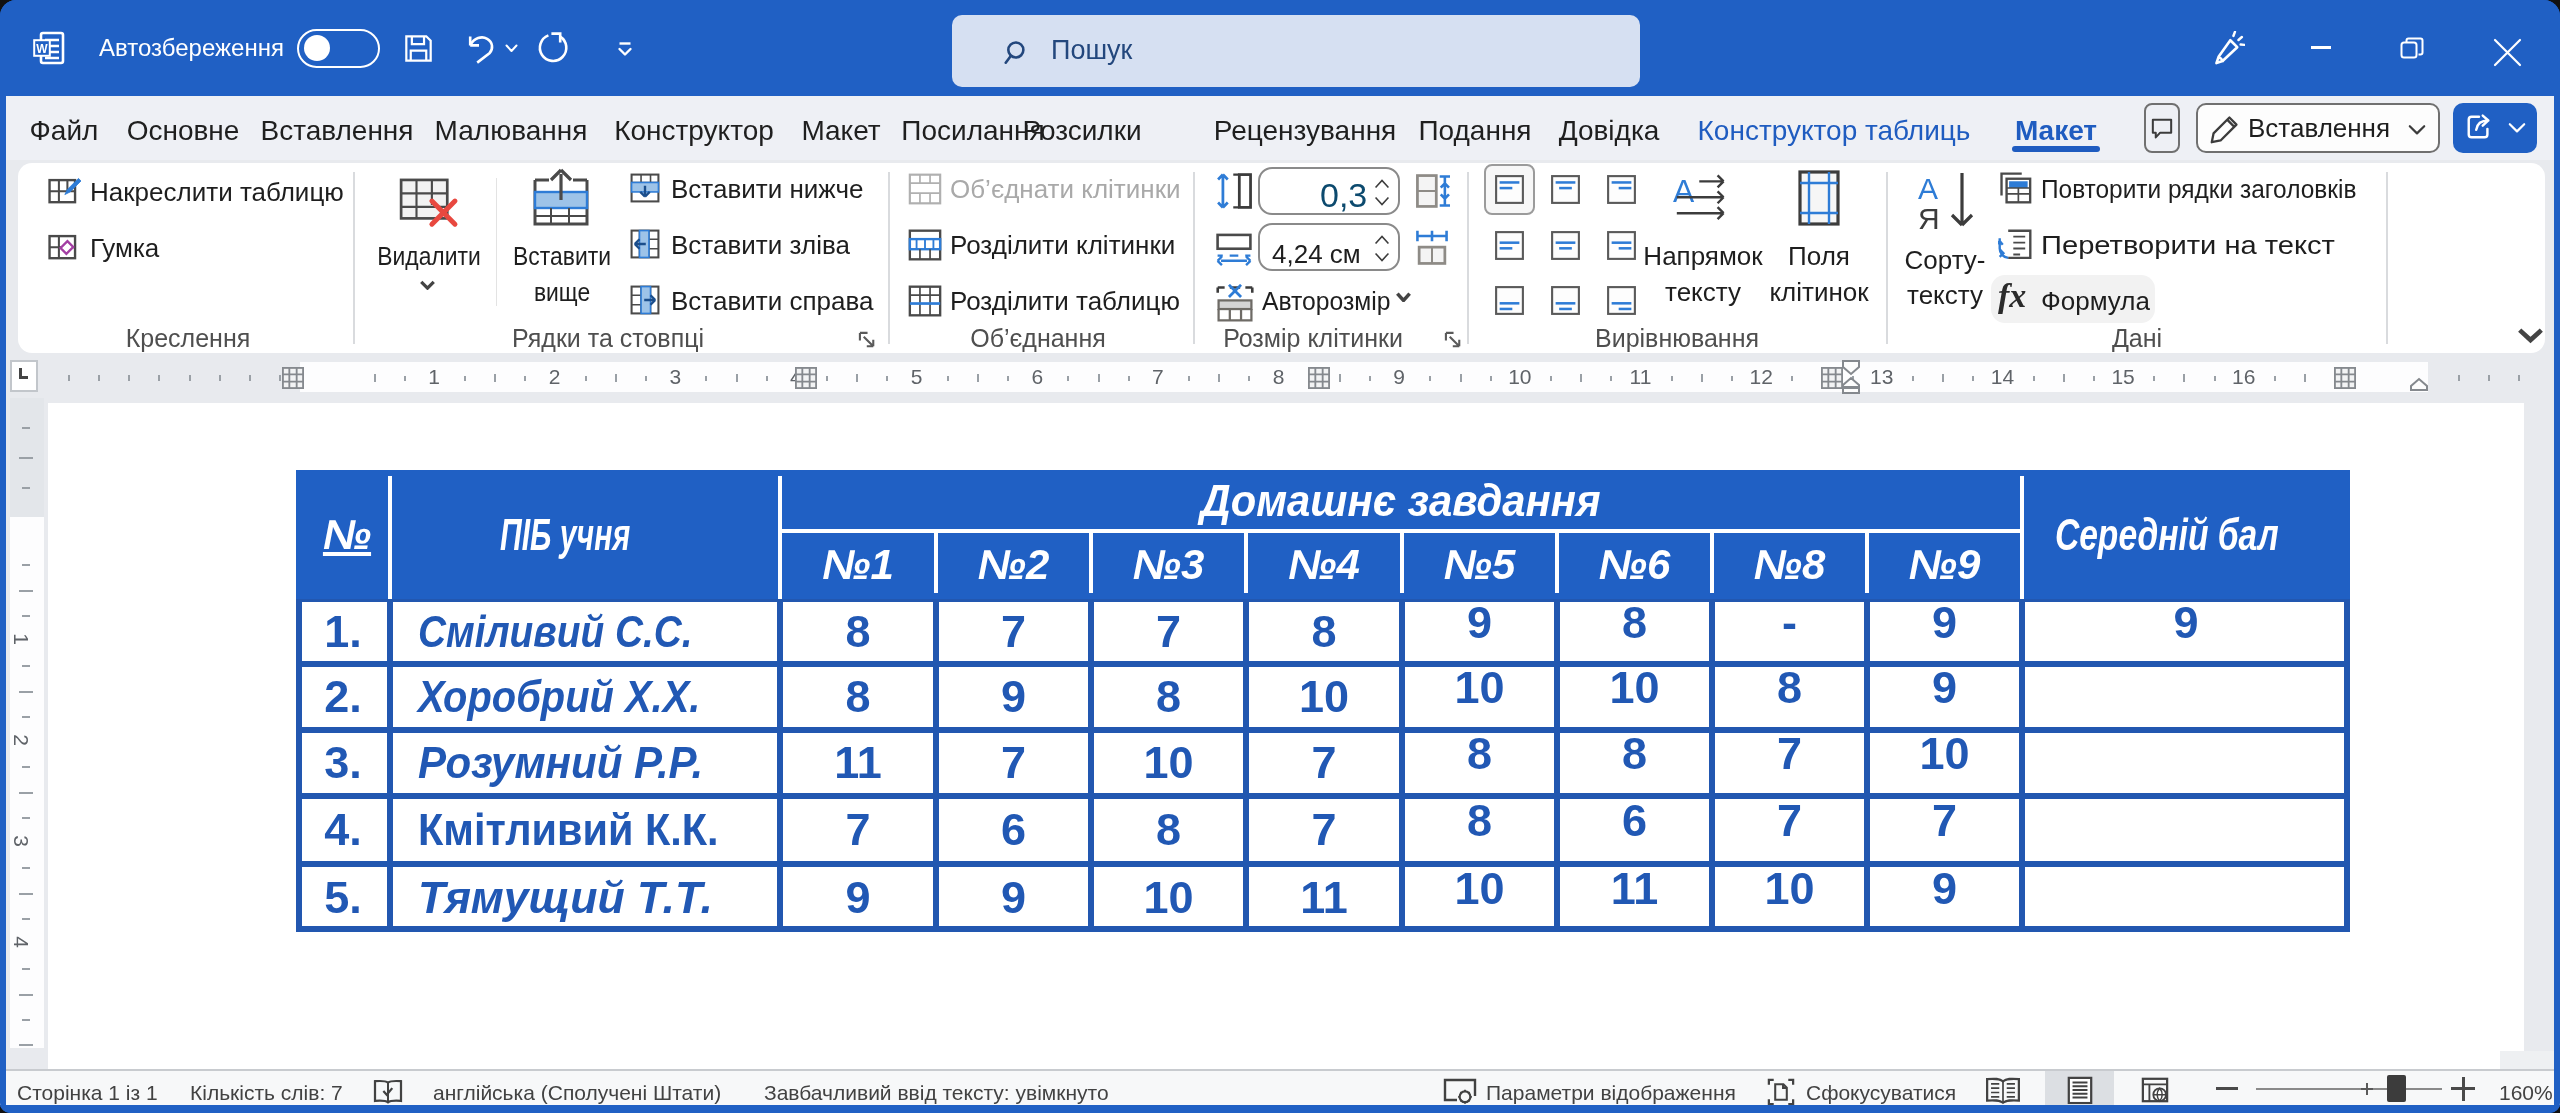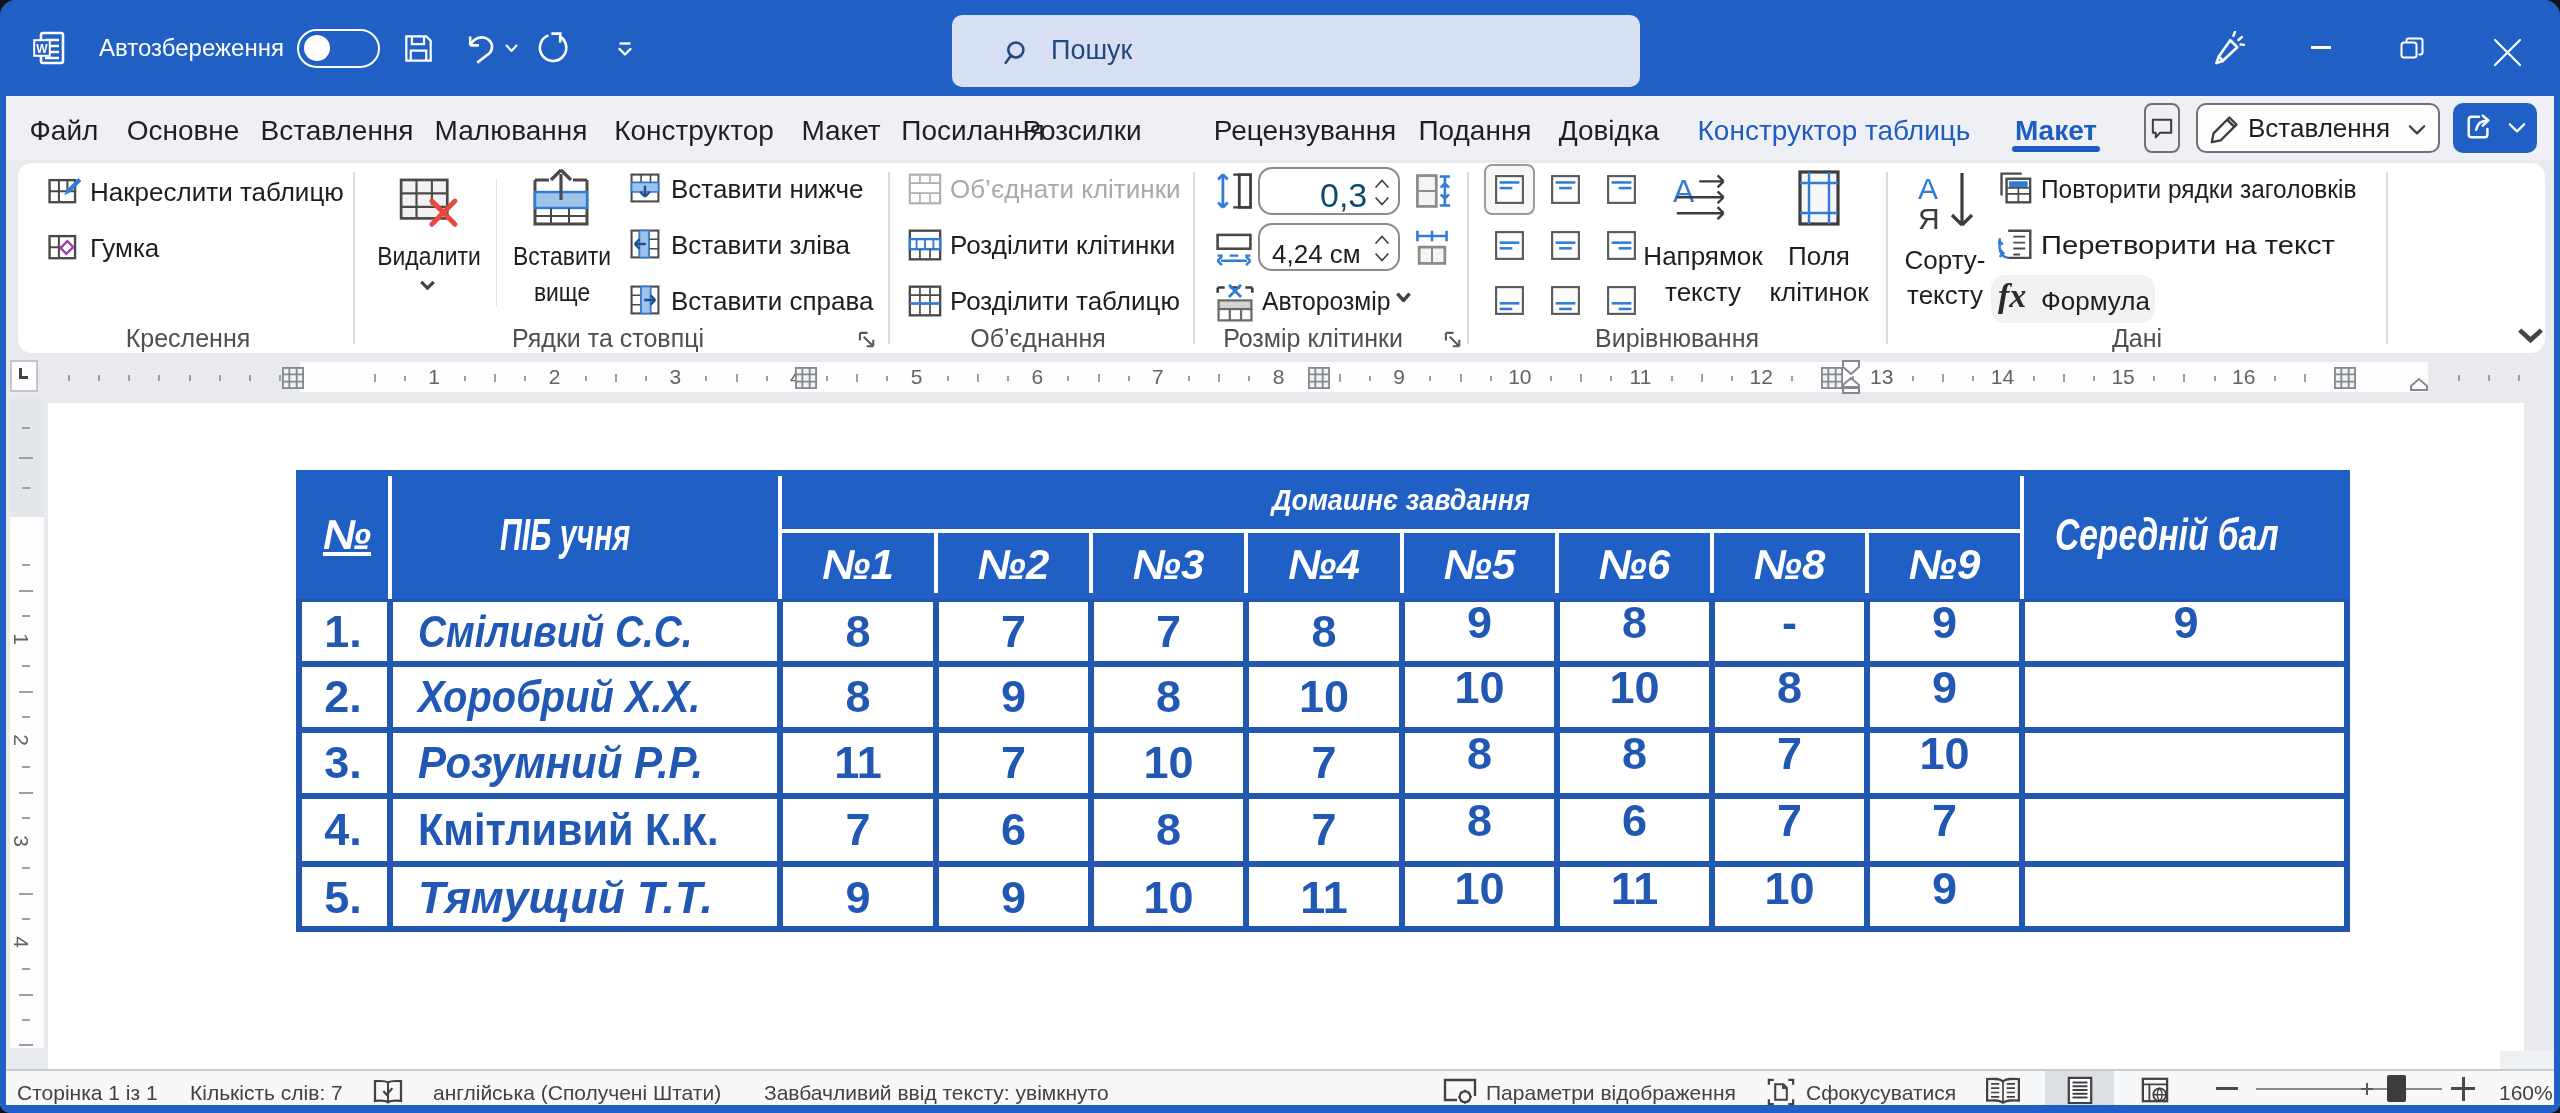--- a/index.html
+++ b/index.html
@@ -564,21 +564,21 @@
         <div class="cell" style="left:97px;top:396.8px;width:384px;height:59.19999999999999px;"></div>
         <div class="cell" style="left:487px;top:396.8px;width:150px;height:59.19999999999999px;"></div>
         <div class="cell" style="left:643px;top:396.8px;width:149px;height:59.19999999999999px;"></div>
         <div class="cell" style="left:798px;top:396.8px;width:149px;height:59.19999999999999px;"></div>
         <div class="cell" style="left:953px;top:396.8px;width:150px;height:59.19999999999999px;"></div>
         <div class="cell" style="left:1109px;top:396.8px;width:149px;height:59.19999999999999px;"></div>
         <div class="cell" style="left:1264px;top:396.8px;width:149px;height:59.19999999999999px;"></div>
         <div class="cell" style="left:1419px;top:396.8px;width:149px;height:59.19999999999999px;"></div>
         <div class="cell" style="left:1574px;top:396.8px;width:149px;height:59.19999999999999px;"></div>
         <div class="cell" style="left:1729px;top:396.8px;width:319px;height:59.19999999999999px;"></div>
-        <div class="htext" style="left:484px;top:0px;width:1242px;height:61px;font-size:29px;">
+        <div class="htext" style="left:484px;top:0px;width:1242px;height:61px;font-size:45px;">
           <span style="transform:scaleX(0.928);">Домашнє завдання</span>
         </div>
         <div class="htext" style="left:0px;top:0px;width:94px;height:129px;font-size:42px;">
           <span style="text-decoration:underline;transform:translateX(4px);">№</span>
         </div>
         <div class="htext" style="left:94px;top:0px;width:390px;height:129px;font-size:45px;">
           <span style="transform:translateX(-20px) scaleX(0.67);">ПІБ учня</span>
         </div>
         <div class="htext" style="left:1726px;top:0px;width:328px;height:129px;font-size:45px;">
           <span style="transform:translateX(-19px) scaleX(0.747);">Середній бал</span>

